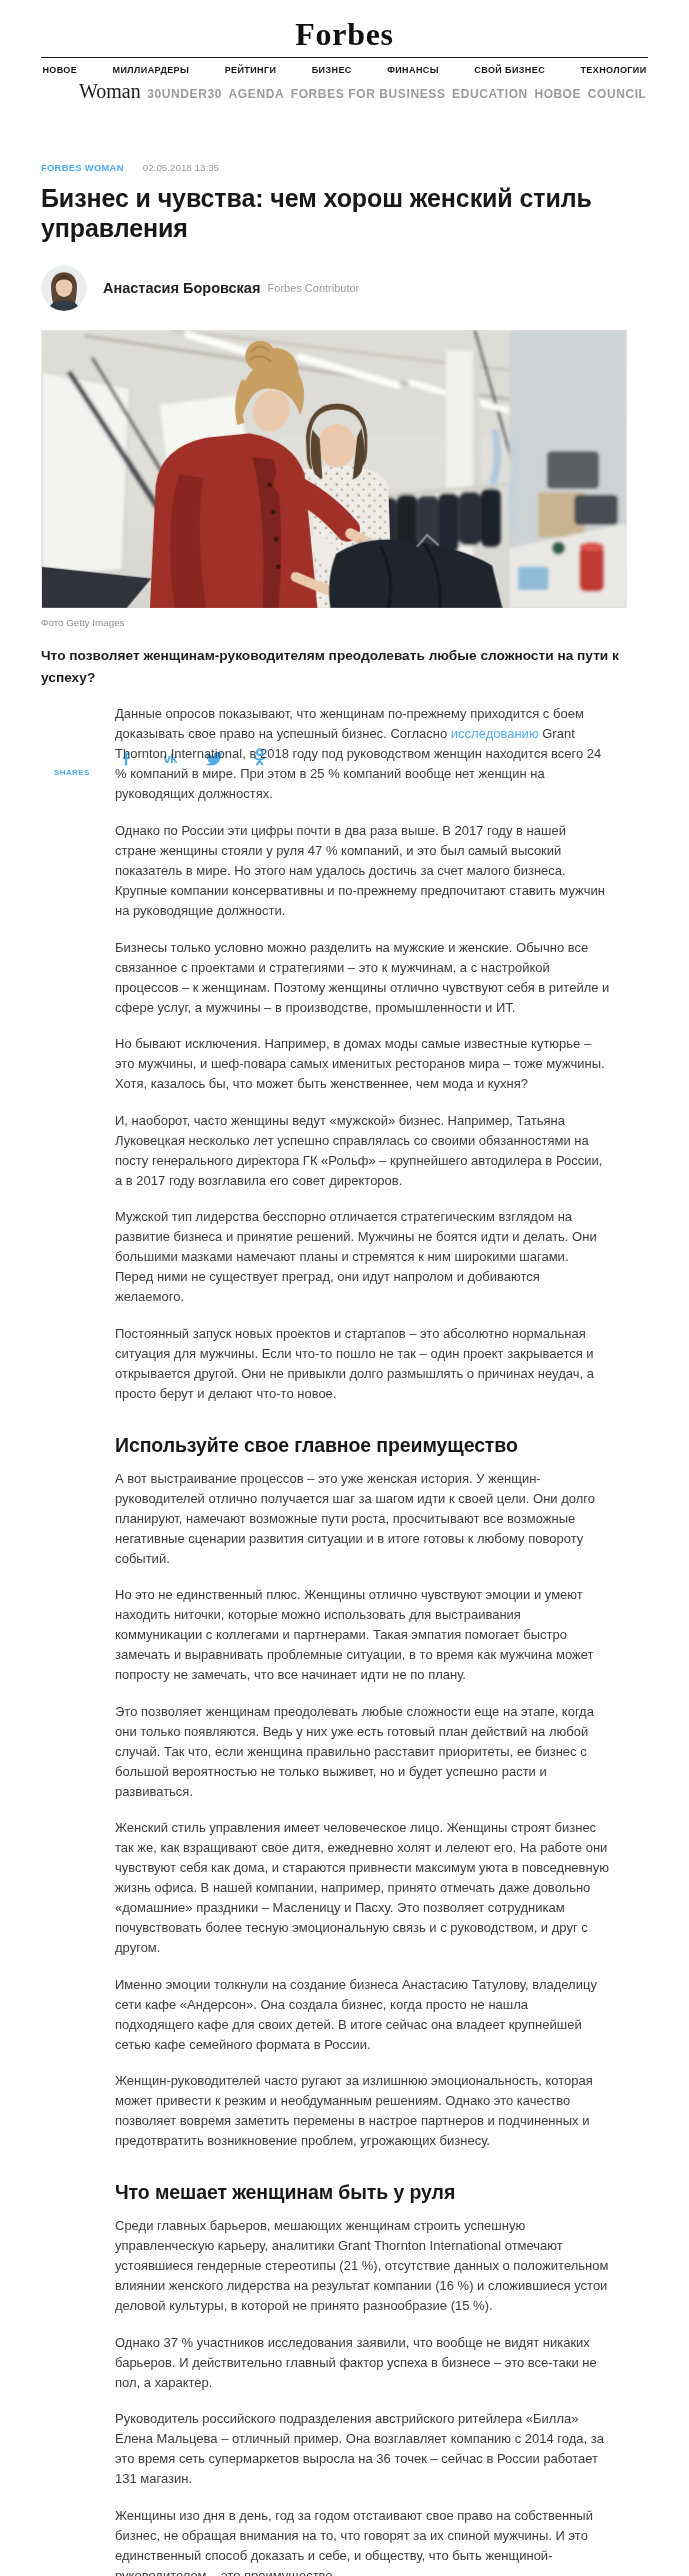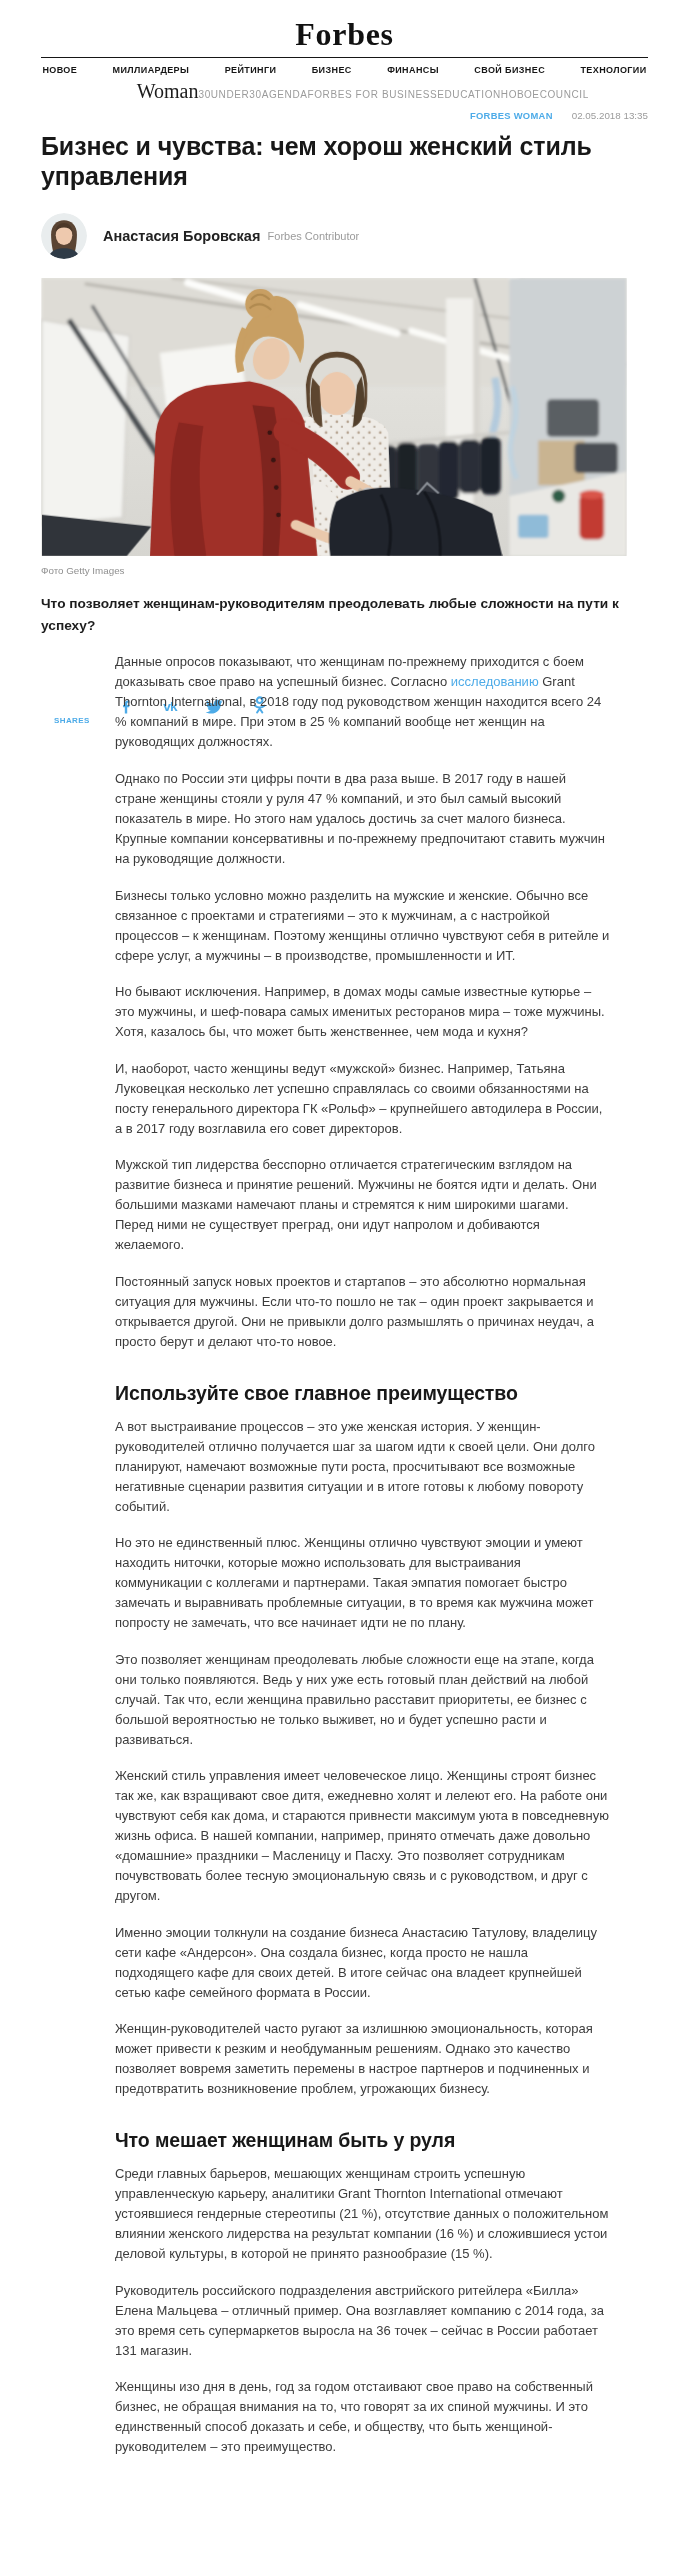--- a/index.html
+++ b/index.html
@@ -8,29 +8,29 @@
   .page { width:607px; margin:0 auto; padding-bottom:42px; }
 
   
   .logo-row { text-align:center; padding-top:16px; }
   .logo { font-family:"Liberation Serif","DejaVu Serif",serif; font-size:32px;
           font-weight:700; color:#111; letter-spacing:0.7px; text-decoration:none; }
   .topline { border-top:1.4px solid #161616; margin-top:4.3px; }
   .primary-nav { display:flex; justify-content:space-between; padding:7.2px 1.4px 2.9px; }
   .primary-nav .pnav { font-size:9px; font-weight:700; color:#161616;
           letter-spacing:0.4px; text-decoration:none; cursor:pointer; }
-  .secondary-nav { display:flex; justify-content:center; align-items:baseline;
+  .secondary-nav { display:flex; justify-content:space-between; align-items:baseline;
           padding:1.4px 1.4px 7.2px 38px; }
   .brand-woman { font-family:"Liberation Serif","DejaVu Serif",serif; font-size:20px;
           color:#1c1c1c; text-decoration:none; cursor:pointer; }
-  .secondary-nav .snav { font-size:10px; font-weight:400; color:#9b9b9b;
+  .secondary-nav .snav { font-size:12px; font-weight:700; color:#9b9b9b;
           letter-spacing:0.6px; text-decoration:none; cursor:pointer; }
 
   
-  .category-row { display:flex; align-items:baseline;justify-content:flex-end; }
+  .category-row { margin-top:52px; display:flex; align-items:baseline; }
   .category { color:#4dabe8; font-weight:700; font-size:9.4px; letter-spacing:0.3px;
           text-decoration:none; cursor:pointer; }
   .date { color:#9b9b9b; font-size:9.8px; margin-left:19px; }
   h1.title { font-size:25px; line-height:1.2; color:#181818; margin:10px 0 0;
           letter-spacing:-0.1px; font-weight:700; }
   .author-row { display:flex; align-items:center; margin-top:22px; }
   .avatar { width:46px; height:46px; border-radius:50%; overflow:hidden; flex:none; cursor:pointer; }
   .author-name { font-size:14.5px; font-weight:700; color:#222; margin-left:16px; cursor:pointer; }
   .author-role { font-size:11px; color:#9b9b9b; margin-left:7.2px; }
 
@@ -264,19 +264,20 @@
       <h2 class="sec-heading">Используйте свое главное преимущество</h2>
       <p>А вот выстраивание процессов – это уже женская история. У женщин-руководителей отлично получается шаг за шагом идти к своей цели. Они долго планируют, намечают возможные пути роста, просчитывают все возможные негативные сценарии развития ситуации и в итоге готовы к любому повороту событий.</p>
       <p>Но это не единственный плюс. Женщины отлично чувствуют эмоции и умеют находить ниточки, которые можно использовать для выстраивания коммуникации с коллегами и партнерами. Такая эмпатия помогает быстро замечать и выравнивать проблемные ситуации, в то время как мужчина может попросту не замечать, что все начинает идти не по плану.</p>
       <p>Это позволяет женщинам преодолевать любые сложности еще на этапе, когда они только появляются. Ведь у них уже есть готовый план действий на любой случай. Так что, если женщина правильно расставит приоритеты, ее бизнес с большой вероятностью не только выживет, но и будет успешно расти и развиваться.</p>
       <p>Женский стиль управления имеет человеческое лицо. Женщины строят бизнес так же, как взращивают свое дитя, ежедневно холят и лелеют его. На работе они чувствуют себя как дома, и стараются привнести максимум уюта в повседневную жизнь офиса. В нашей компании, например, принято отмечать даже довольно «домашние» праздники – Масленицу и Пасху. Это позволяет сотрудникам почувствовать более тесную эмоциональную связь и с руководством, и друг с другом.</p>
       <p>Именно эмоции толкнули на создание бизнеса Анастасию Татулову, владелицу сети кафе «Андерсон». Она создала бизнес, когда просто не нашла подходящего кафе для своих детей. В итоге сейчас она владеет крупнейшей сетью кафе семейного формата в России.</p>
       <p>Женщин-руководителей часто ругают за излишнюю эмоциональность, которая может привести к резким и необдуманным решениям. Однако это качество позволяет вовремя заметить перемены в настрое партнеров и подчиненных и предотвратить возникновение проблем, угрожающих бизнесу.</p>
 
       <h2 class="sec-heading">Что мешает женщинам быть у руля</h2>
       <p>Среди главных барьеров, мешающих женщинам строить успешную управленческую карьеру, аналитики Grant Thornton International отмечают устоявшиеся гендерные стереотипы (21 %), отсутствие данных о положительном влиянии женского лидерства на результат компании (16 %) и сложившиеся устои деловой культуры, в которой не принято разнообразие (15 %).</p>
+      <p>Однако 37 % участников исследования заявили, что вообще не видят никаких барьеров. И действительно главный фактор успеха в бизнесе – это все-таки не пол, а характер.</p>
       <p>Руководитель российского подразделения австрийского ритейлера «Билла» Елена Мальцева – отличный пример. Она возглавляет компанию с 2014 года, за это время сеть супермаркетов выросла на 36 точек – сейчас в России работает 131 магазин.</p>
       <p>Женщины изо дня в день, год за годом отстаивают свое право на собственный бизнес, не обращая внимания на то, что говорят за их спиной мужчины. И это единственный способ доказать и себе, и обществу, что быть женщиной-руководителем – это преимущество.</p>
     </div>
   </div>
 
 </div>
 
 
 </body></html>

